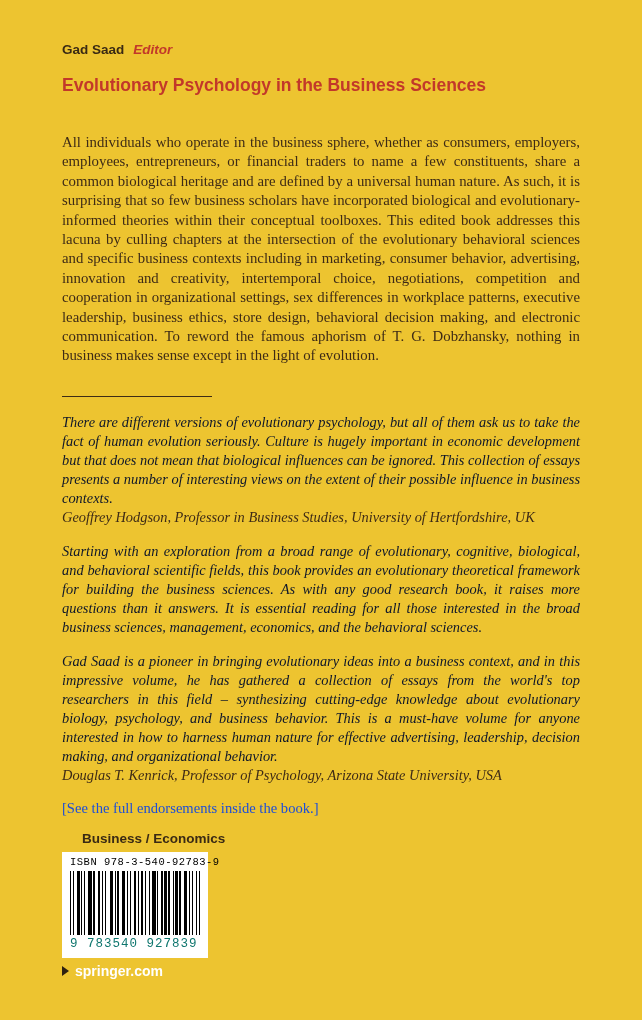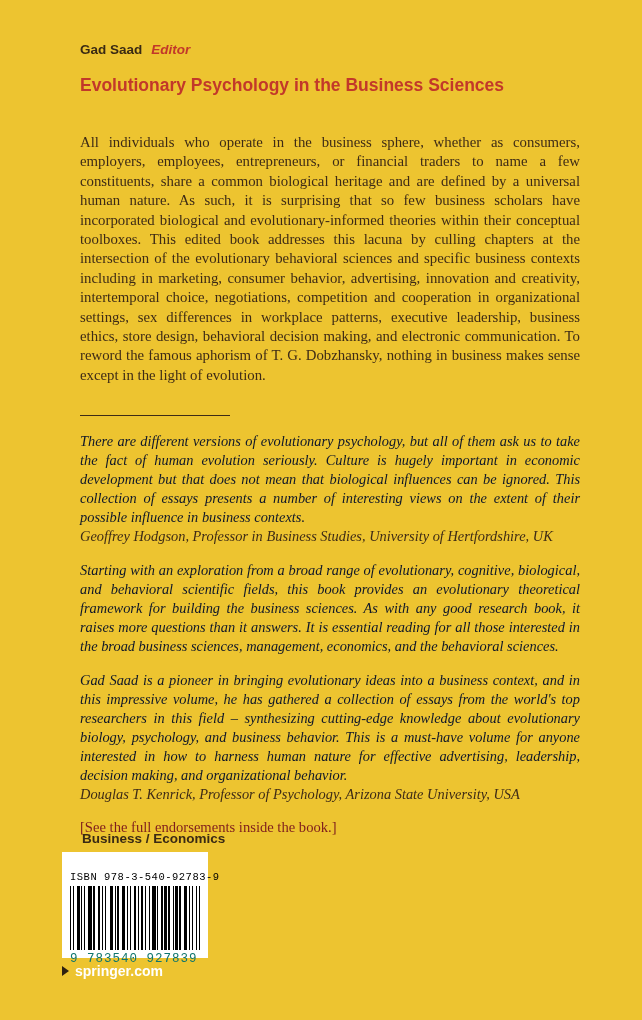--- a/index.html
+++ b/index.html
@@ -5,21 +5,21 @@
   * { margin: 0; padding: 0; box-sizing: border-box; }
   body { font-family: "Liberation Serif", serif; }
   .page {
     position: relative;
     width: 642px;
     height: 1020px;
     background: #EDC430;
     overflow: hidden;
   }
   .content {
-    padding: 42px 62px 0 80px;
+    padding: 42px 62px 0 62px;
     color: #3E2B16;
   }
   .author-line {
     font-family: "Liberation Sans", sans-serif;
     font-size: 13.5px;
     font-weight: bold;
     color: #3A2A14;
   }
   .author-role {
     color: #C2382A;
@@ -58,40 +58,40 @@
   }
   .attribution {
     font-size: 14.4px;
     line-height: 19px;
     color: #3E2B16;
     font-style: italic;
   }
   .note {
     margin-top: 14px;
     font-size: 14.6px;
-    color: #7f1d1d;
+    color: #1d4ed8;
   }
   .category {
     position: absolute;
     left: 62px;
     top: 831px;
     font-family: "Liberation Sans", sans-serif;
     font-size: 13.5px;
     font-weight: bold;
     color: #3A2A14;
     margin-left: 20px;
   }
   .barcode-box {
     position: absolute;
     left: 62px;
     top: 852px;
     width: 146px;
     height: 106px;
     background: #FFFFFF;
-    padding: 19px 8px 4px 8px;
+    padding: 4px 8px 4px 8px;
   }
   .isbn {
     font-family: "Liberation Mono", monospace;
     font-size: 10.5px;
     color: #000000;
     white-space: nowrap;
     letter-spacing: 0.5px;
   }
   .bars {
     display: flex;

